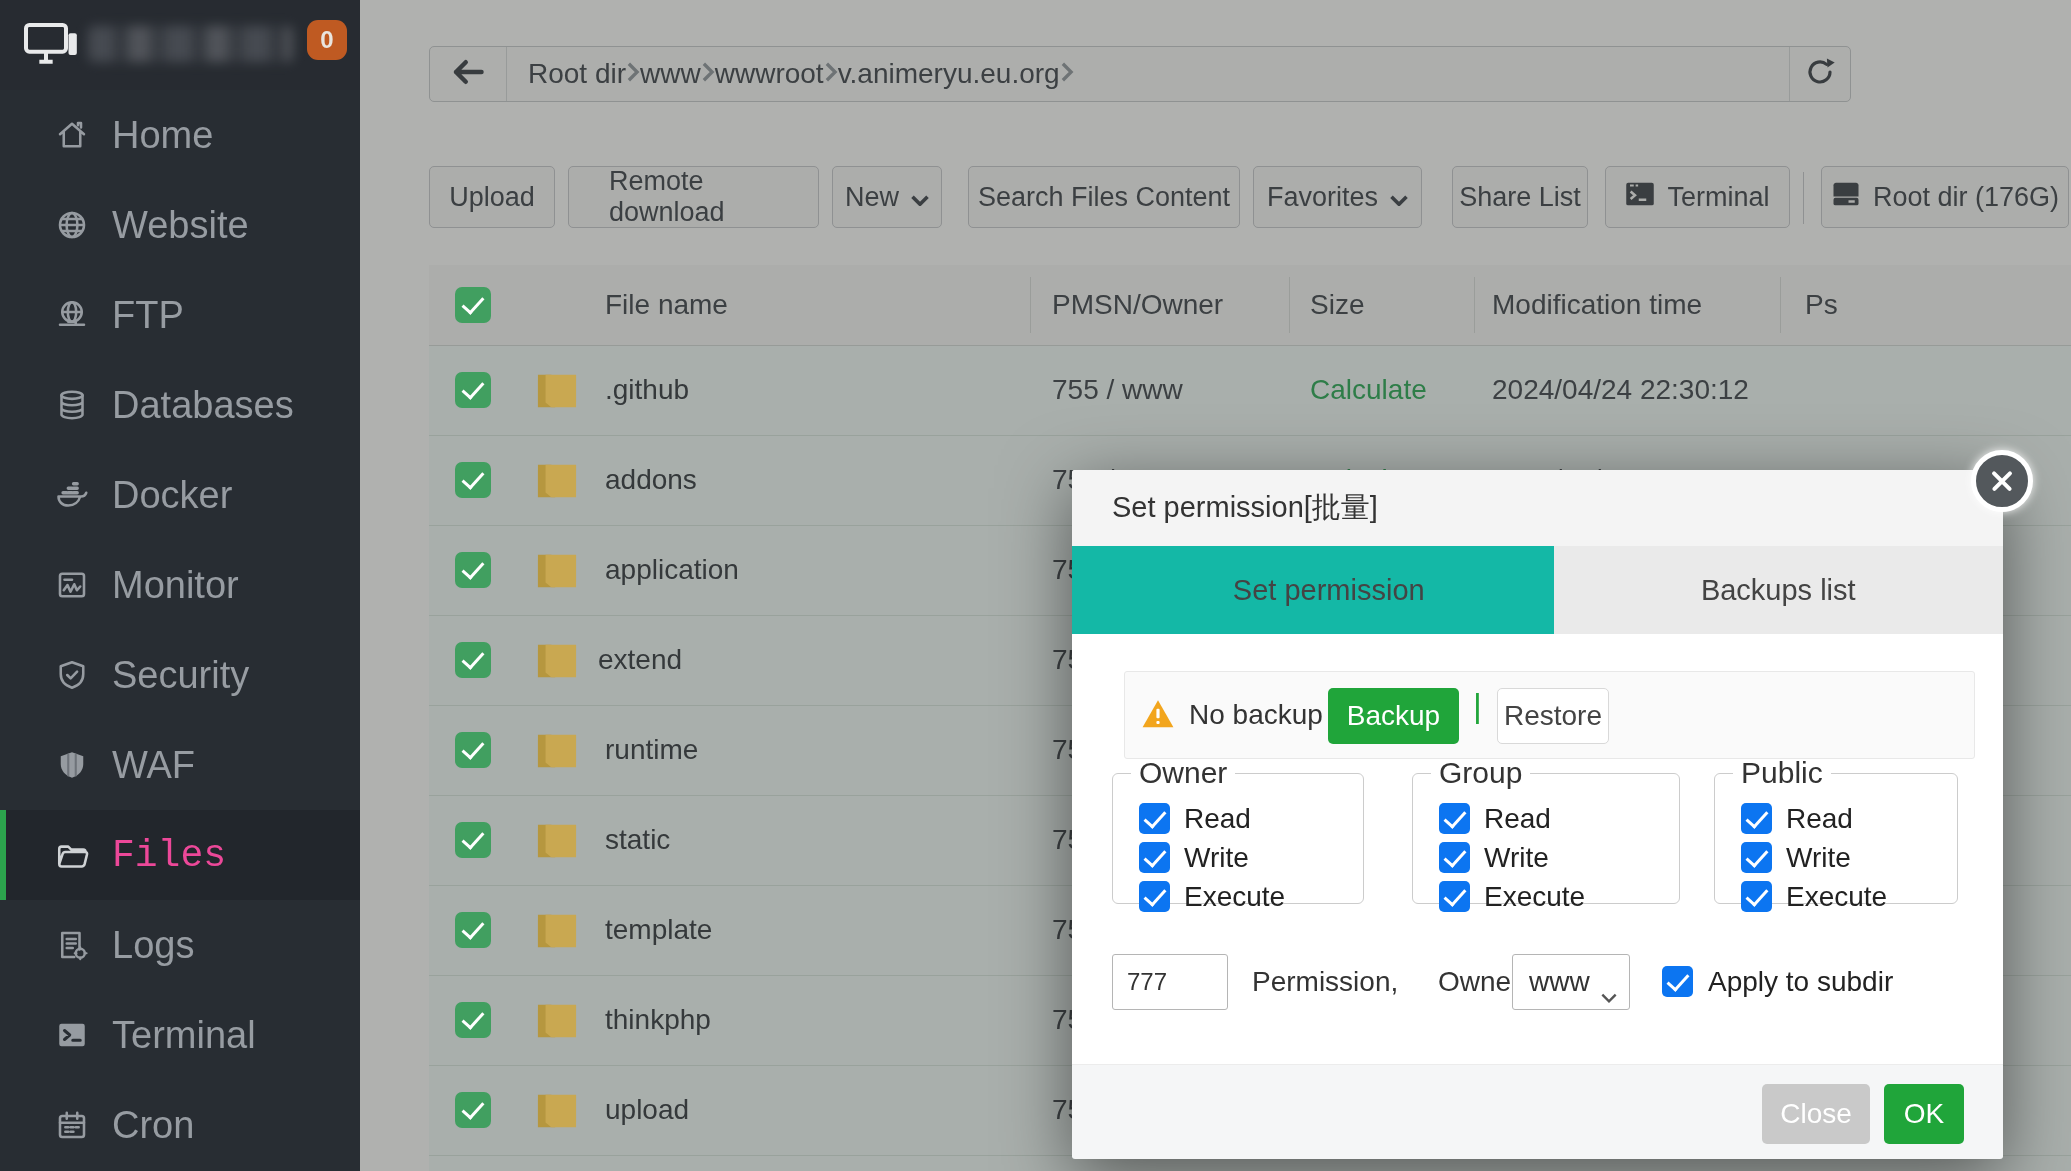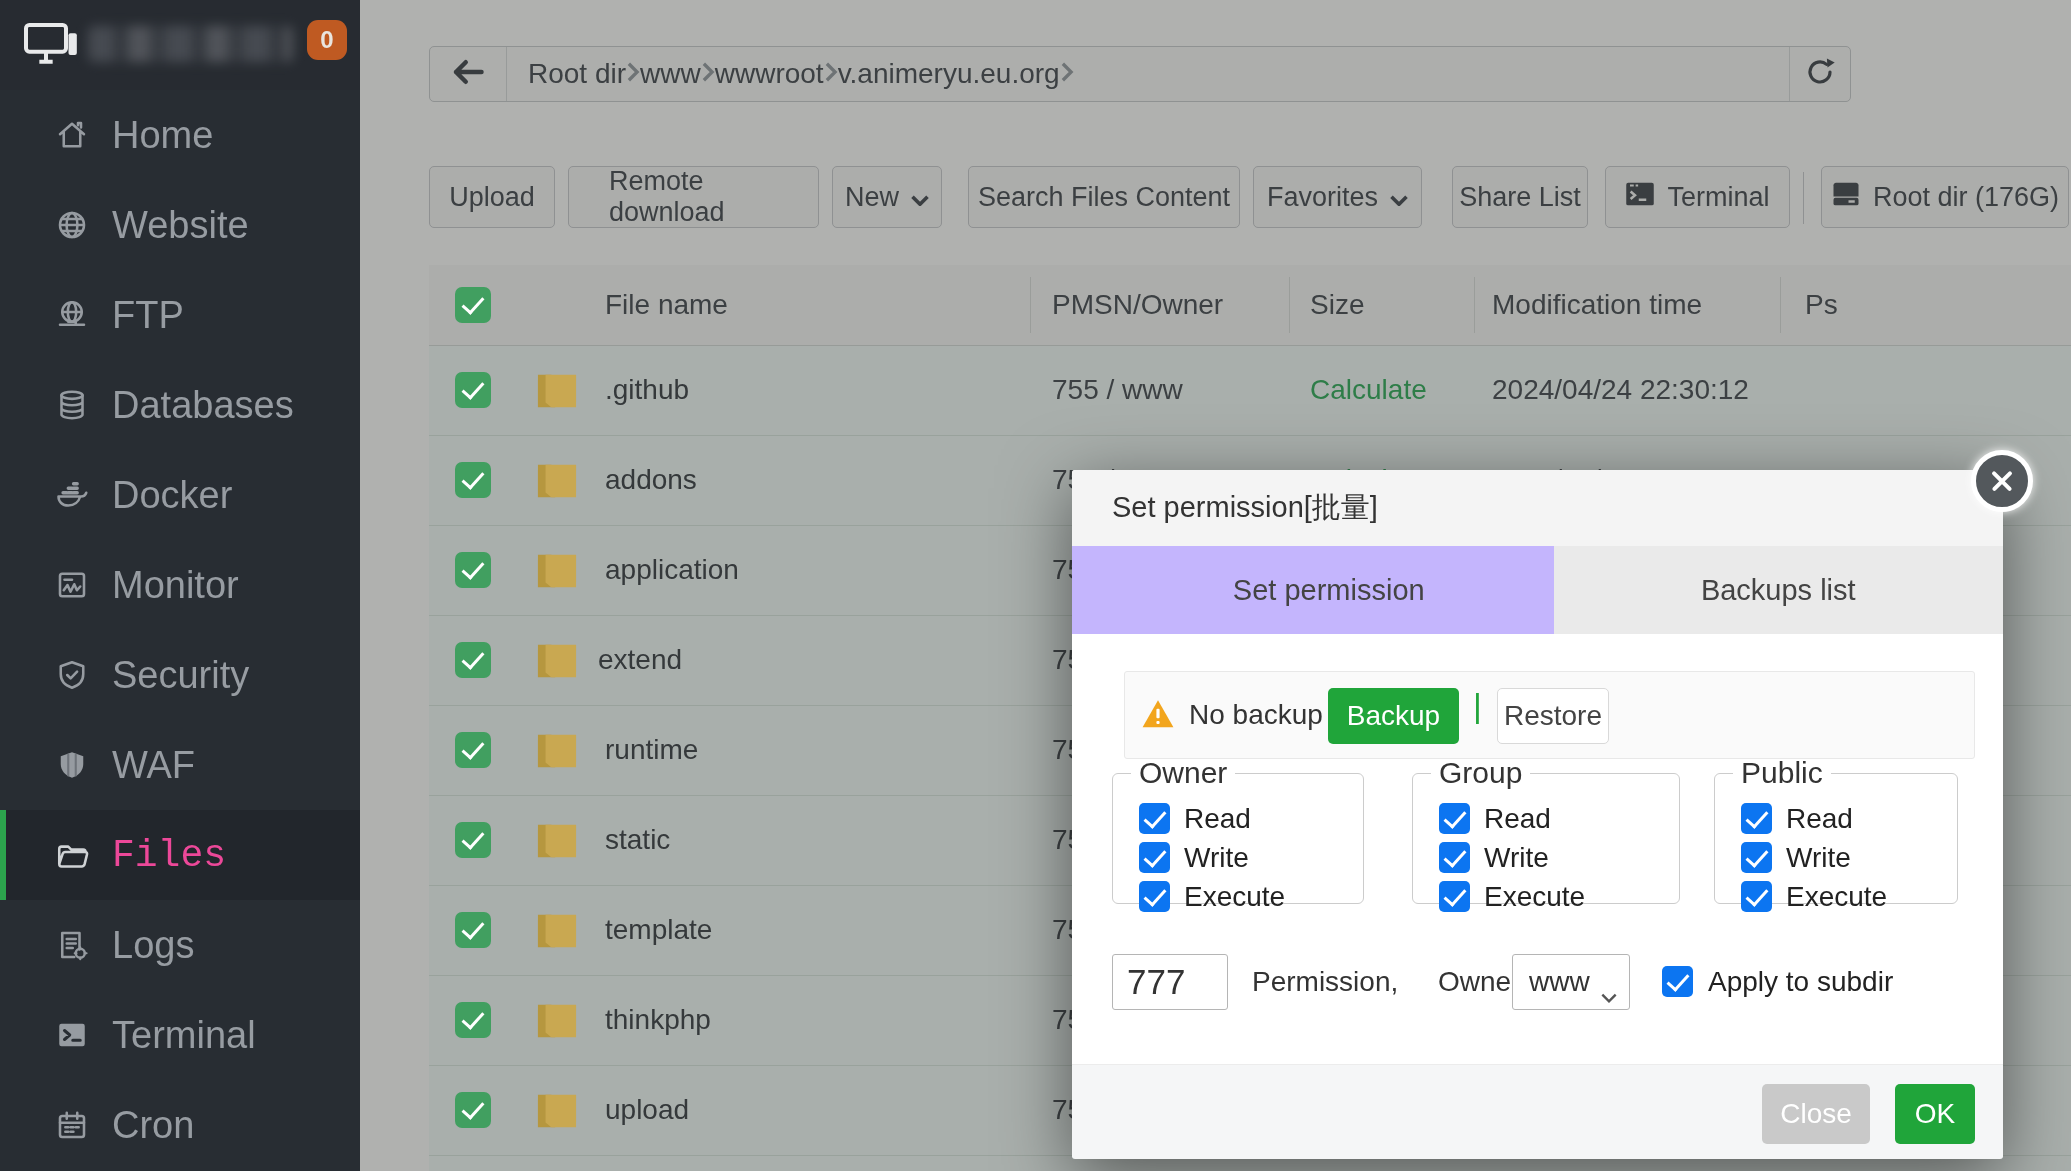--- a/index.html
+++ b/index.html
@@ -61,56 +61,56 @@
   .m-title{position:absolute;left:40px;top:0;height:76px;display:flex;align-items:center;
      font-size:29px;color:#333;}
   .m-close{position:absolute;left:899px;top:-20px;width:52px;height:52px;border-radius:50%;
      background:#53585c;border:5px solid #fff;box-shadow:0 0 10px rgba(255,255,255,.9);box-sizing:content-box;}
   .m-close::before,.m-close::after{content:"";position:absolute;left:50%;top:50%;width:26px;height:3.5px;
      background:#fff;border-radius:2px;}
   .m-close::before{transform:translate(-50%,-50%) rotate(45deg);}
   .m-close::after{transform:translate(-50%,-50%) rotate(-45deg);}
   .m-tabs{position:absolute;left:0;top:76px;width:100%;height:88px;display:flex;}
   .m-tab{flex:1;display:flex;align-items:center;justify-content:center;font-size:29px;color:#444;}
-  .m-tab.on{background:#c4b5fd;padding-left:32px;}
+  .m-tab.on{background:#14b8a6;padding-left:32px;}
   .m-tab.off{background:#eaeaea;}
   .m-body{position:absolute;left:0;top:164px;width:100%;height:430px;background:#fff;}
   .bk-box{position:absolute;left:40px;top:37px;width:849px;height:86px;background:#fafafa;
      border:1px solid #e8e8e8;border-radius:3px;margin-left:12px;}
   .bk-box .warn{position:absolute;left:16px;top:26px;}
   .bk-status{position:absolute;left:64px;top:0;height:100%;display:flex;align-items:center;
      font-size:28px;color:#333;}
   .btn{display:flex;align-items:center;justify-content:center;font-size:28px;border-radius:5px;box-sizing:border-box;}
   .bk-backup{position:absolute;left:203px;top:16px;width:131px;height:56px;background:#20a53a;color:#fff;}
   .bk-sep{position:absolute;left:348px;top:14px;font-size:34px;color:#20a53a;}
   .bk-restore{position:absolute;left:372px;top:16px;width:112px;height:56px;background:#fff;
      border:1px solid #d9d9d9;color:#444;}
   fieldset.pgroup{position:absolute;top:122px;height:148px;margin:0;border:1px solid #ccc;
      border-radius:6px;box-sizing:border-box;}
   fieldset.pgroup legend{font-size:30px;color:#333;padding:0 8px;margin-left:6px;}
   .opt{display:flex;align-items:center;gap:14px;margin:7px 0 0 14px;font-size:28px;color:#222;}
   .bchk{width:31px;height:31px;border-radius:5px;background:#0c75f1;position:relative;flex:0 0 auto;}
   .perm-input{position:absolute;left:40px;top:320px;width:116px;height:56px;border:1px solid #b5b5b5;
-     border-radius:3px;font-size:35px;color:#333;padding:0 0 0 14px;box-sizing:border-box;
+     border-radius:3px;font-size:24px;color:#333;padding:0 0 0 14px;box-sizing:border-box;
      font-family:"Liberation Sans",sans-serif;background:#fff;}
   .perm-label{position:absolute;left:180px;top:320px;height:56px;display:flex;align-items:center;
      font-size:28px;color:#333;}
   .owner-label{position:absolute;left:366px;top:320px;height:56px;display:flex;align-items:center;
      font-size:28px;color:#333;}
   .owner-select{position:absolute;left:440px;top:320px;width:118px;height:56px;border:1px solid #b5b5b5;
      border-radius:3px;display:flex;align-items:center;font-size:28px;color:#333;background:#fff;box-sizing:border-box;}
   .owner-select .val{margin-left:16px;}
   .owner-select .chev{position:absolute;right:12px;top:23px;}
   .apply-chk{position:absolute;left:590px;top:332px;}
   .apply-label{position:absolute;left:636px;top:320px;height:56px;display:flex;align-items:center;
      font-size:28px;color:#222;}
   .m-foot{position:absolute;left:0;top:594px;width:100%;height:94px;background:#f5f6f7;
      border-top:1px solid #ececec;border-radius:0 0 3px 3px;}
   .f-close{position:absolute;left:690px;top:19px;width:108px;height:60px;background:#c9c9c9;color:#fff;}
-  .f-ok{position:absolute;left:812px;top:19px;width:80px;height:60px;background:#20a53a;color:#fff;margin-left:11px;}
+  .f-ok{position:absolute;left:812px;top:19px;width:80px;height:60px;background:#20a53a;color:#fff;}
 </style>
 </head>
 <body>
 
 <div id="app">
 
   <div class="sidebar">
     <div class="logo-strip">
       <span class="logo-icon">
         <svg width="58" height="50" viewBox="0 0 34 30">

